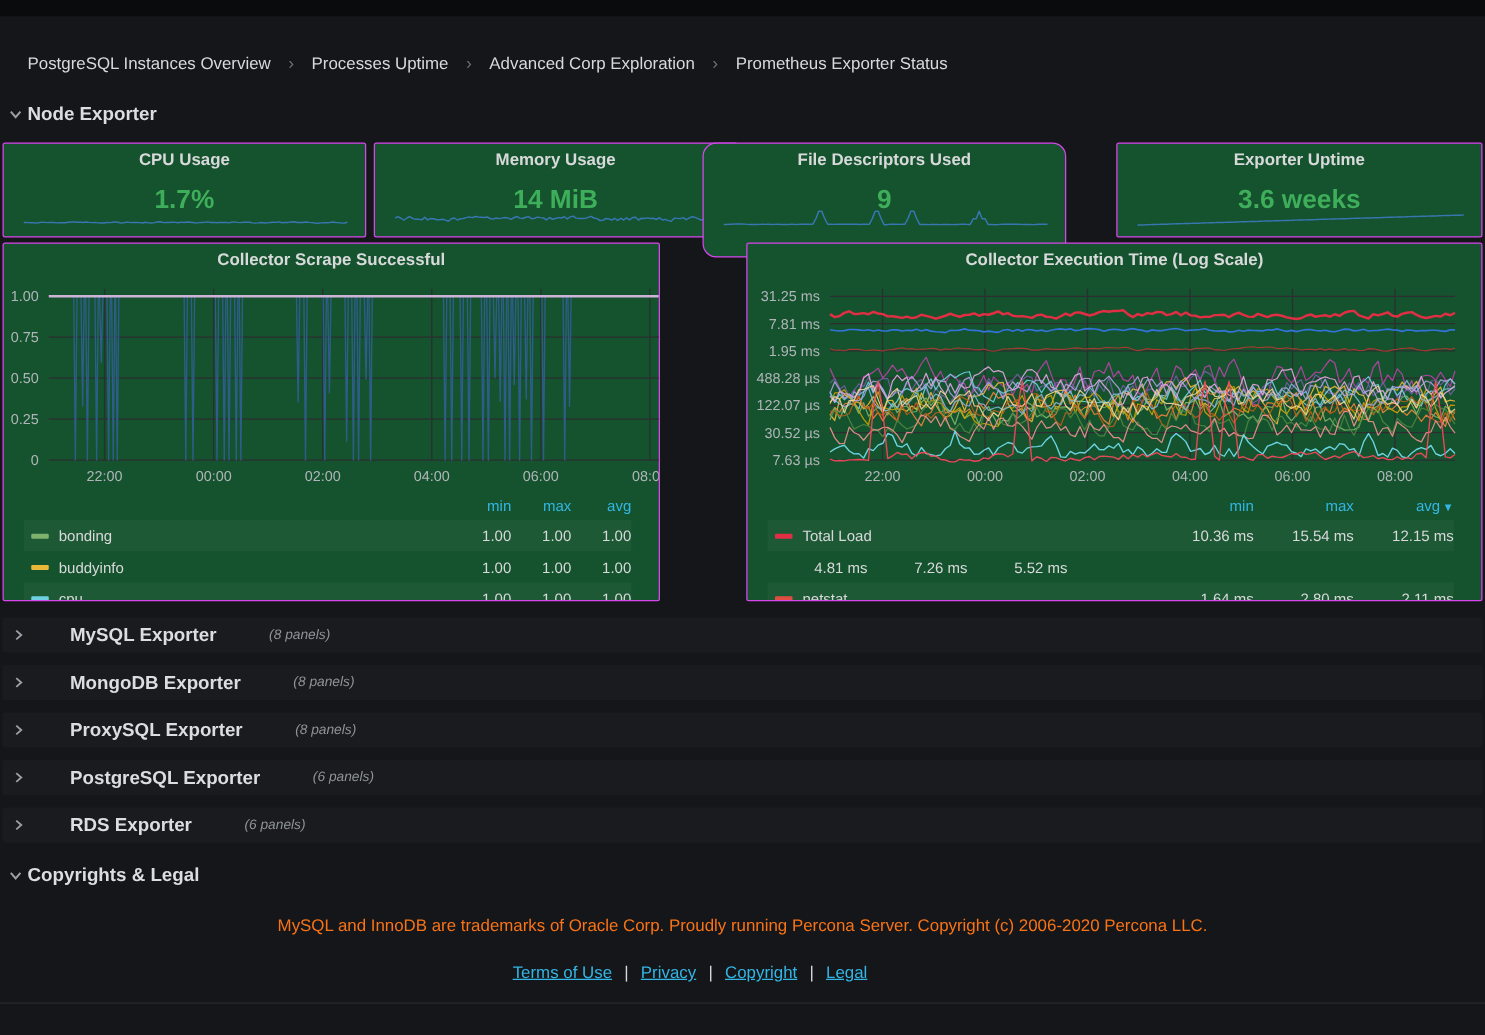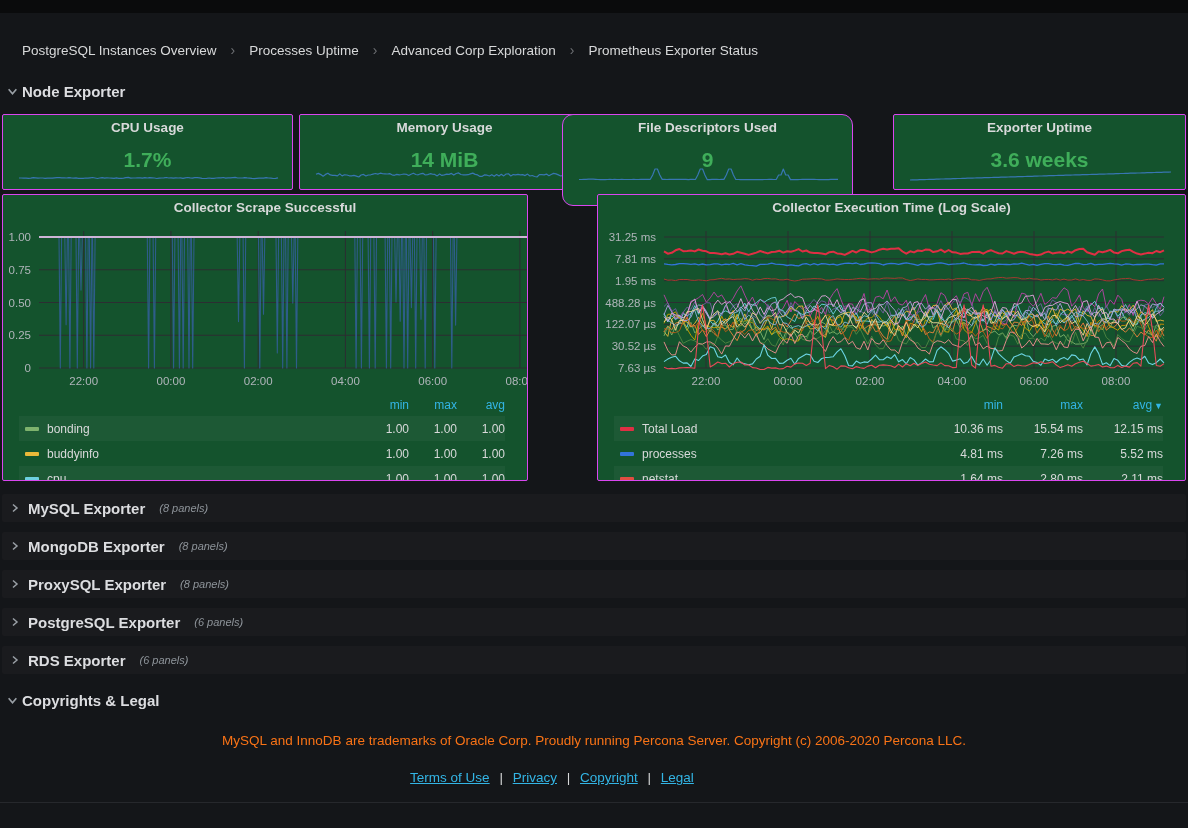--- a/index.html
+++ b/index.html
@@ -12,21 +12,21 @@
   
   .breadcrumb { position:absolute; top:38px; left:22px; height:24px; display:flex; align-items:center; font-size:13.5px; }
   .breadcrumb a { color:#d8d9da; text-decoration:none; cursor:pointer; }
   .breadcrumb .sep { color:#6e7074; margin:0 14px; font-size:14px; }
 
   
   .section-header { position:absolute; left:2px; height:26px; display:flex; align-items:center; cursor:pointer; }
   .section-header .chev { width:20px; display:flex; justify-content:center; }
   .section-header .stitle { font-size:15px; font-weight:bold; color:#dcdde0; }
   .collapsed-row { position:absolute; left:2px; width:1184px; height:28px; background:#1a1b1e; border-radius:2px;
-                   display:flex; align-items:center; cursor:pointer; }
+                   display:flex; align-items:center; cursor:pointer;gap:28px; }
   .collapsed-row .chev { width:26px; display:flex; justify-content:center; }
   .collapsed-row .stitle { font-size:15px; font-weight:bold; color:#dcdde0; }
   .collapsed-row .pcount { font-size:11px; font-style:italic; color:#8e949a; margin-left:14px; }
 
   
   .panel { position:absolute; background:#14532d; border:1px solid #d946ef; border-radius:2px; overflow:hidden; }
   .panel-title { position:absolute; top:5px; left:0; right:0; text-align:center; font-size:13.5px; font-weight:bold;
                  color:#d8d9da; cursor:pointer; }
   .stat-value { position:absolute; top:33px; left:0; right:0; text-align:center; font-size:21px; font-weight:bold; }
   .panel svg { position:absolute; top:0; left:0; }
@@ -283,24 +283,20 @@
       <div class="lrow striped">
         <span class="lname-wrap">
           <span class="swatch" style="background: rgb(224, 47, 68);"></span>
           <span>Total Load</span>
         </span>
         <span class="col">10.36 ms</span>
         <span class="col">15.54 ms</span>
         <span class="col">12.15 ms</span>
       </div>
       <div class="lrow">
-        <span class="lname-wrap">
-          <span class="swatch" style="background: rgb(50, 116, 217);"></span>
-          <span>processes</span>
-        </span>
         <span class="col">4.81 ms</span>
         <span class="col">7.26 ms</span>
         <span class="col">5.52 ms</span>
       </div>
       <div class="lrow striped">
         <span class="lname-wrap">
           <span class="swatch" style="background: rgb(226, 77, 66);"></span>
           <span>netstat</span>
         </span>
         <span class="col">1.64 ms</span>

